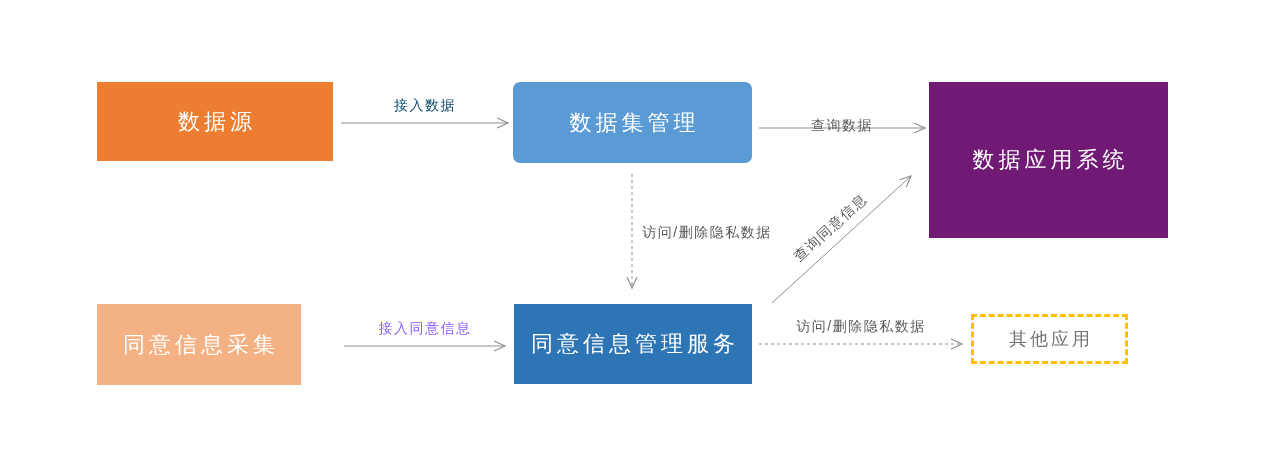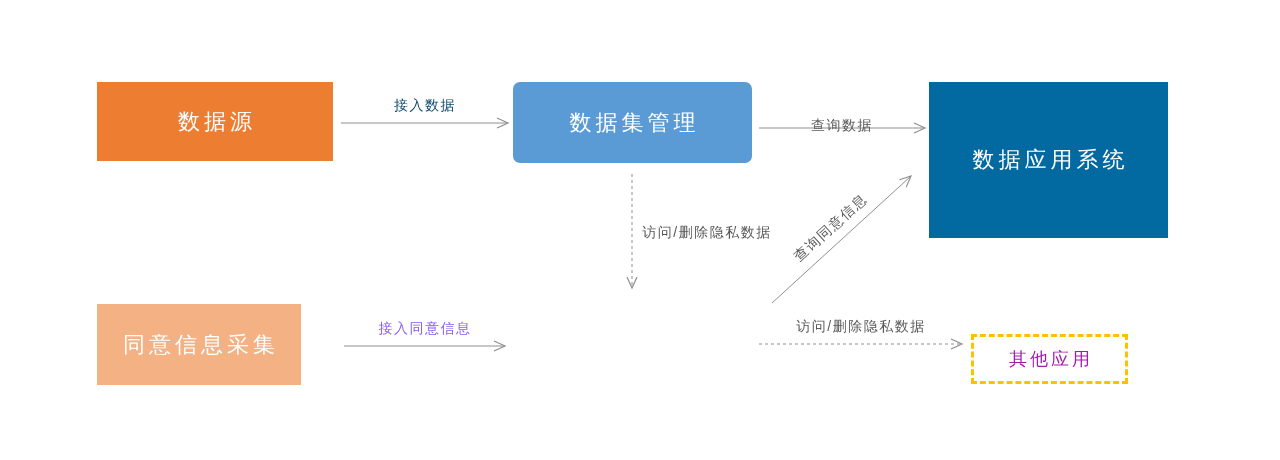--- a/index.html
+++ b/index.html
@@ -60,23 +60,24 @@
       <line x1="341" y1="123" x2="508" y2="123" stroke="#8f8f8f" stroke-width="1" marker-end="url(#arrow-open-head)"></line>
       <line x1="759" y1="128" x2="925" y2="128" stroke="#8f8f8f" stroke-width="1" marker-end="url(#arrow-open-head)"></line>
       <line x1="632" y1="174" x2="632" y2="288" stroke="#8f8f8f" stroke-width="1" stroke-dasharray="3,3" marker-end="url(#arrow-open-head)"></line>
       <line x1="772" y1="303" x2="911" y2="176" stroke="#8f8f8f" stroke-width="1" marker-end="url(#arrow-open-head)"></line>
       <line x1="344" y1="346" x2="505" y2="346" stroke="#8f8f8f" stroke-width="1" marker-end="url(#arrow-open-head)"></line>
       <line x1="759" y1="344" x2="962" y2="344" stroke="#8f8f8f" stroke-width="1" stroke-dasharray="3,3" marker-end="url(#arrow-open-head)"></line>
     </svg>
 
   <div class="node" style="left: 97px; top: 82px; width: 236px; height: 79px; background: rgb(237, 125, 49); color: rgb(255, 255, 255);">数据源</div>
   <div class="node" style="left: 513px; top: 82px; width: 239px; height: 81px; background: rgb(91, 155, 213); color: rgb(255, 255, 255); border-radius: 7px;">数据集管理</div>
-  <div class="node" style="left: 929px; top: 82px; width: 239px; height: 156px; background: #0369a1; color: rgb(255, 255, 255);">数据应用系统</div>
+  <div class="node" style="left: 929px; top: 82px; width: 239px; height: 156px; background: #701a75; color: rgb(255, 255, 255);">数据应用系统</div>
   <div class="node" style="left: 97px; top: 304px; width: 204px; height: 81px; background: rgb(244, 177, 131); color: rgb(255, 255, 255);">同意信息采集</div>
-  <div class="node node-dashed" style="left: 971px; top: 334px; width: 157px; height: 50px; background: rgb(255, 255, 255); color: #a21caf; border: 3px dashed rgb(255, 192, 0);">其他应用</div>
+  <div class="node" style="left: 514px; top: 304px; width: 238px; height: 80px; background: rgb(46, 117, 182); color: rgb(255, 255, 255);">同意信息管理服务</div>
+  <div class="node node-dashed" style="left: 971px; top: 314px; width: 157px; height: 50px; background: rgb(255, 255, 255); color: #737373; border: 3px dashed rgb(255, 192, 0);">其他应用</div>
 
   <div class="edge-label" style="left: 425px; top: 106px; color: #0c4a6e;">接入数据</div>
   <div class="edge-label" style="left: 842px; top: 111px; color: rgb(89, 89, 89); margin-top: 15px;">查询数据</div>
   <div class="edge-label" style="left: 707px; top: 233px; color: rgb(89, 89, 89);">访问/删除隐私数据</div>
   <div class="edge-label" style="left: 831px; top: 228px; color: rgb(89, 89, 89); transform: translate(-50%, -50%) rotate(-42deg);">查询同意信息</div>
   <div class="edge-label" style="left: 425px; top: 329px; color: #8b5cf6;">接入同意信息</div>
   <div class="edge-label" style="left: 861px; top: 327px; color: rgb(89, 89, 89);">访问/删除隐私数据</div>
 </div>
 
 </body></html>

